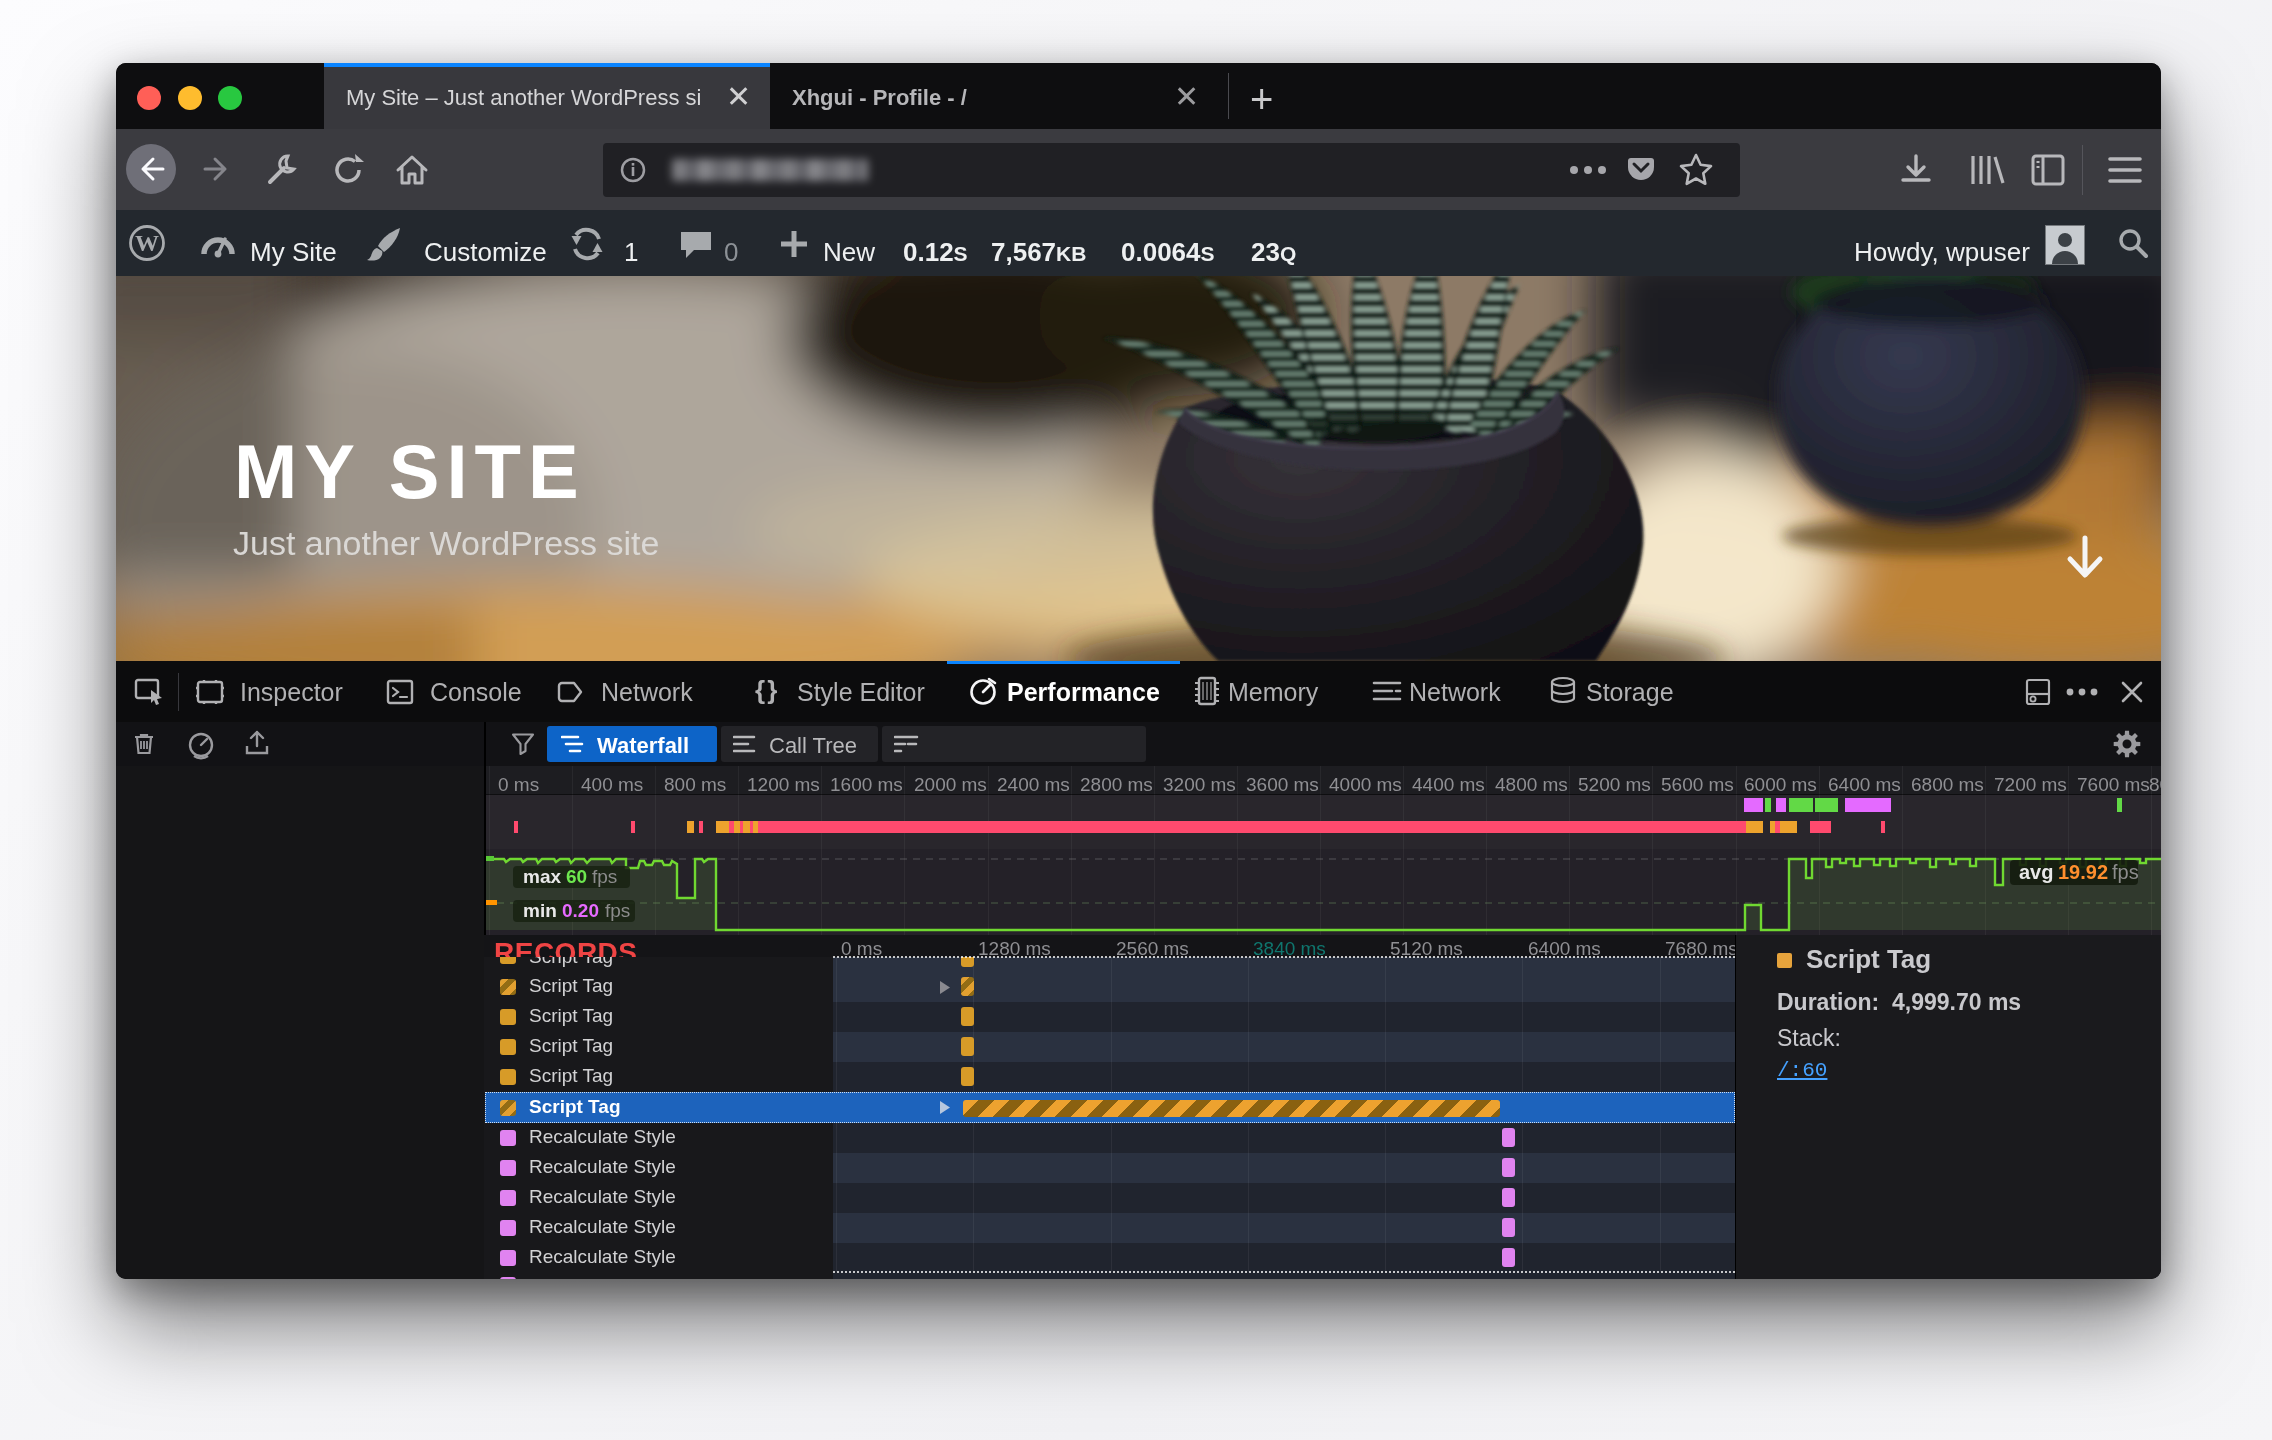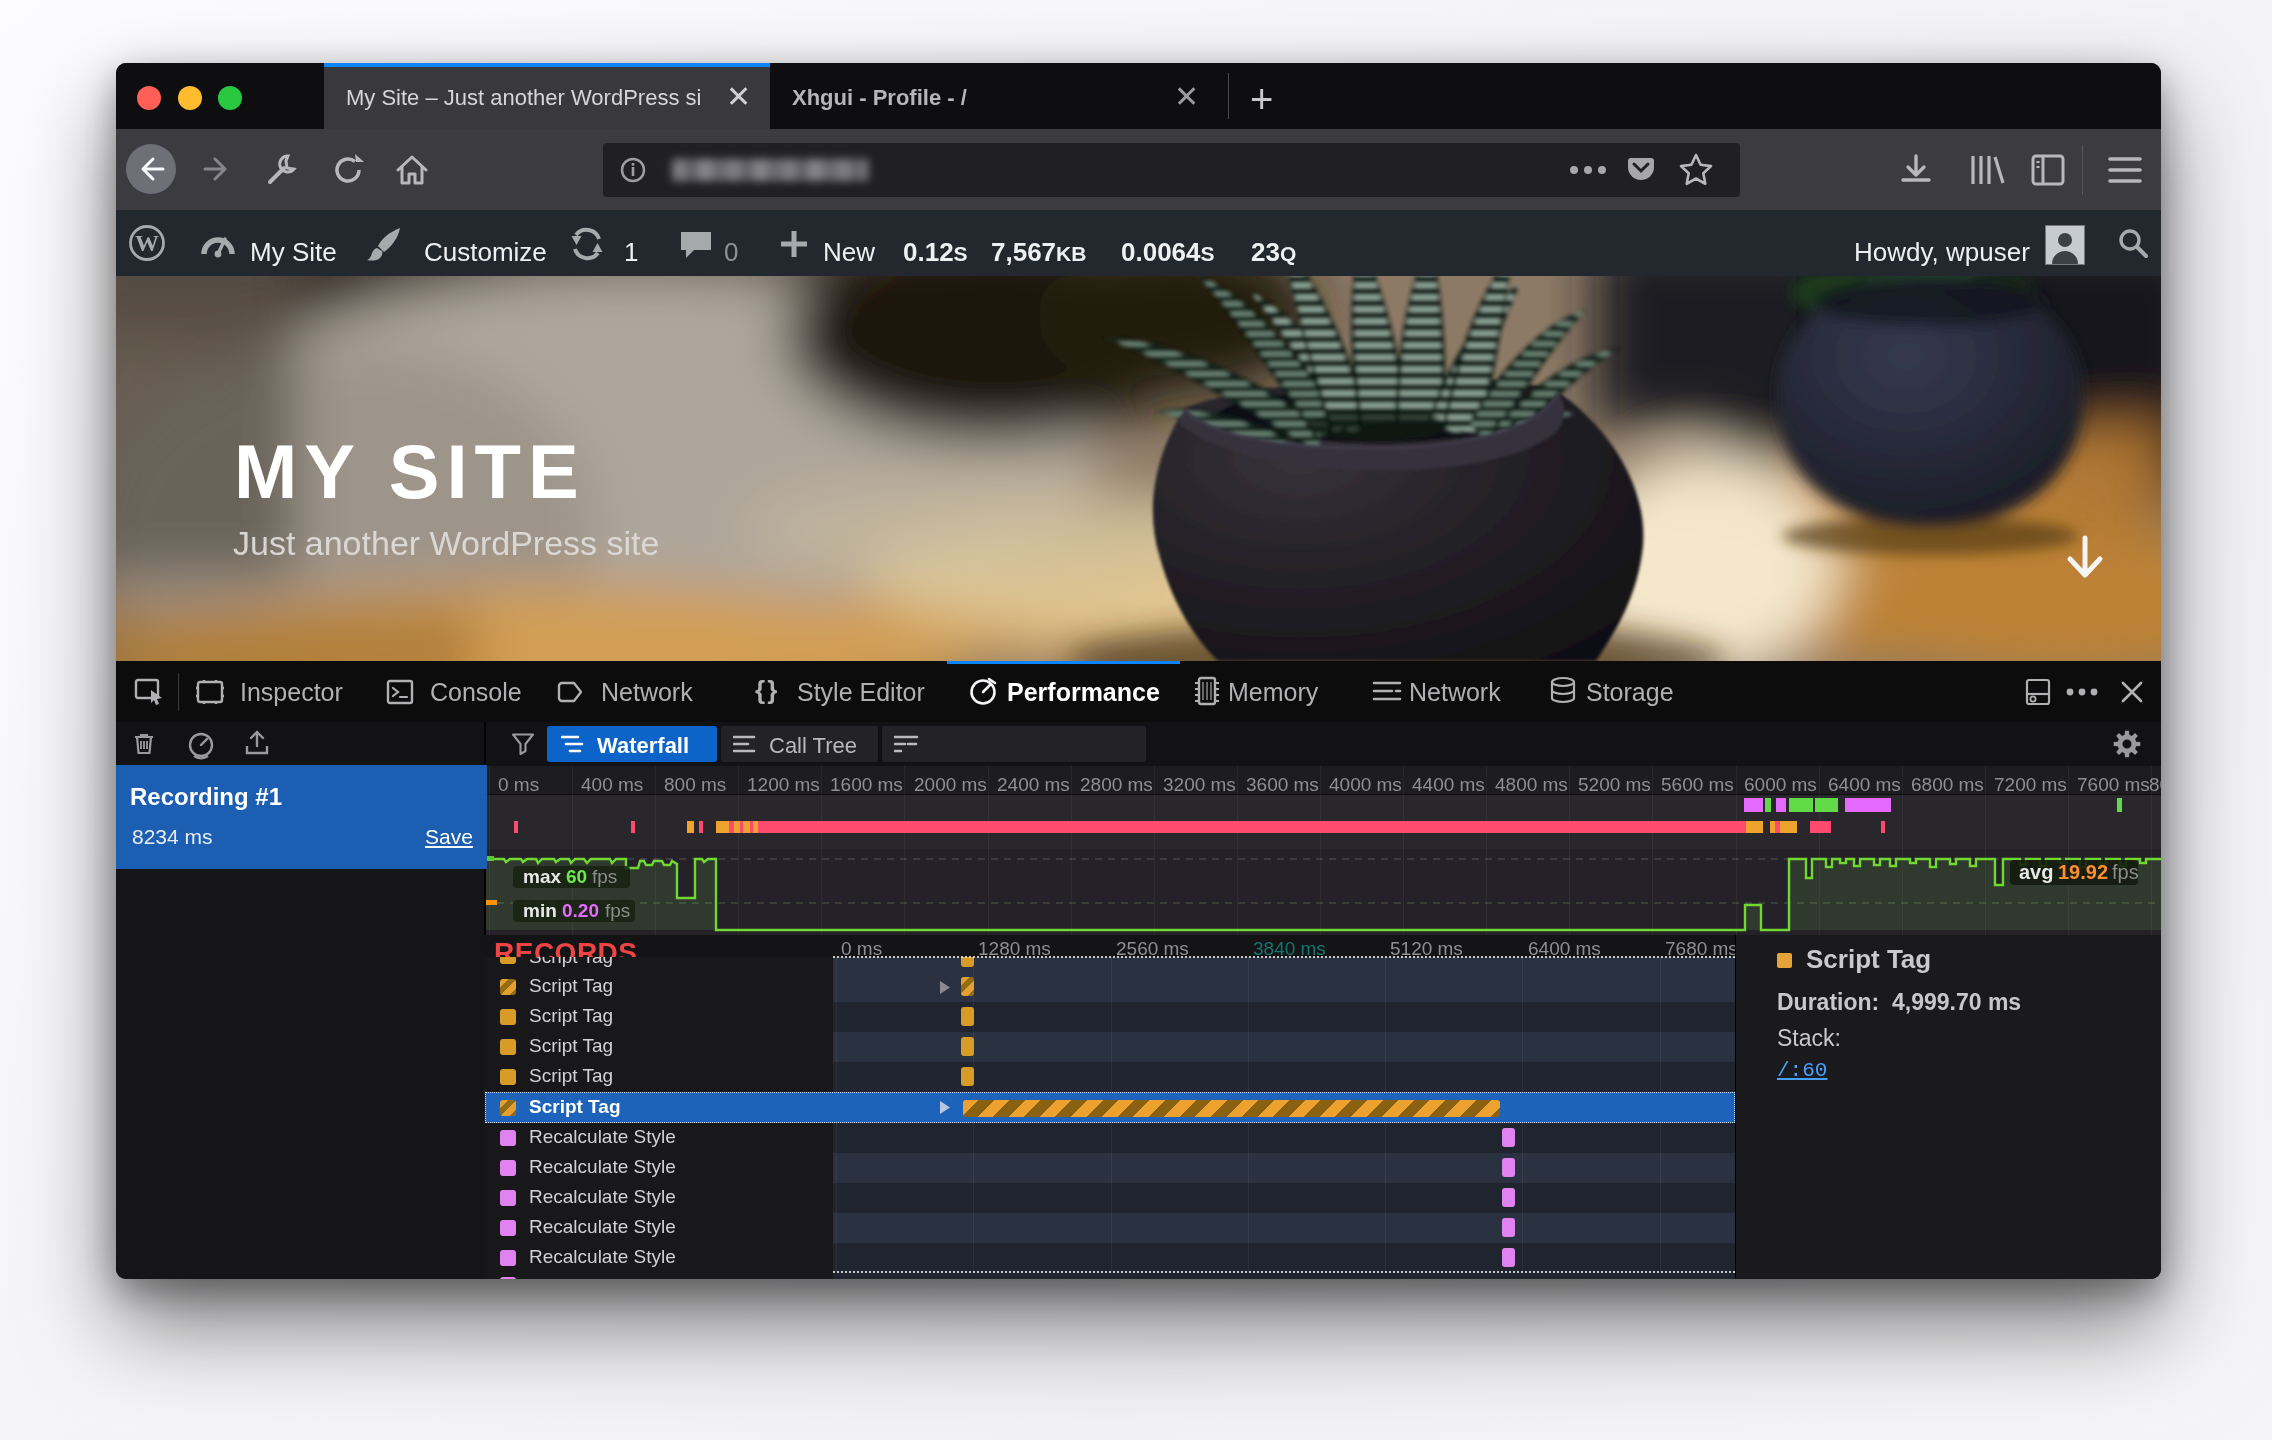--- a/index.html
+++ b/index.html
@@ -451,25 +451,20 @@
           <text x="121" y="151" font-size="19" fill="#8c8c8c">fps</text>
 <rect x="1526" y="94" width="128" height="25" rx="4" fill="rgba(20,28,14,0.9)"></rect>
 <text x="1535" y="113" font-size="20" fill="#e8e8e8" font-weight="bold">avg</text>
           <text x="1574" y="113" font-size="20" fill="#ff8f2e" font-weight="bold">19.92</text>
           <text x="1628" y="113" font-size="20" fill="#8c8c8c">fps</text>
 </g>
 </svg>
 <div class="abs" style="left:368px;top:61px;width:2px;height:557px;background:#000;"></div>
 
 <div class="abs" style="left:0;top:105px;width:368px;height:513px;background:#151517;"></div>
-<div class="abs" style="left:0;top:104px;width:371px;height:104px;background:#1b5eb2;">
-<div class="abs" style="left:14px;top:18px;font-size:24px;color:#fff;font-weight:bold;">Recording #1</div>
-<div class="abs" style="left:16px;top:60px;font-size:21px;color:#e8eef6;">8234 ms</div>
-<div class="abs" style="left:309px;top:60px;font-size:21px;color:#fff;text-decoration:underline;">Save</div>
-</div>
 <div class="abs" style="left:368px;top:274px;width:1251px;height:22px;background:#141417;"></div>
 <div class="abs" style="left:378px;top:276px;font-size:28px;font-weight:bold;color:#ef4444;letter-spacing:.5px;">RECORDS</div>
 <div class="abs" style="left:725px;top:277px;font-size:19px;color:#8f8f93;">0 ms</div>
       <div class="abs" style="left:862px;top:277px;font-size:19px;color:#8f8f93;">1280 ms</div>
       <div class="abs" style="left:1000px;top:277px;font-size:19px;color:#8f8f93;">2560 ms</div>
       <div class="abs" style="left:1137px;top:277px;font-size:19px;color:#0f766e;">3840 ms</div>
       <div class="abs" style="left:1274px;top:277px;font-size:19px;color:#8f8f93;">5120 ms</div>
       <div class="abs" style="left:1412px;top:277px;font-size:19px;color:#8f8f93;">6400 ms</div>
       <div class="abs" style="left:1549px;top:277px;font-size:19px;color:#8f8f93;">7680 ms</div>
 <div class="abs" style="left:368px;top:296px;width:349px;height:322px;background:#18181b;"></div>

